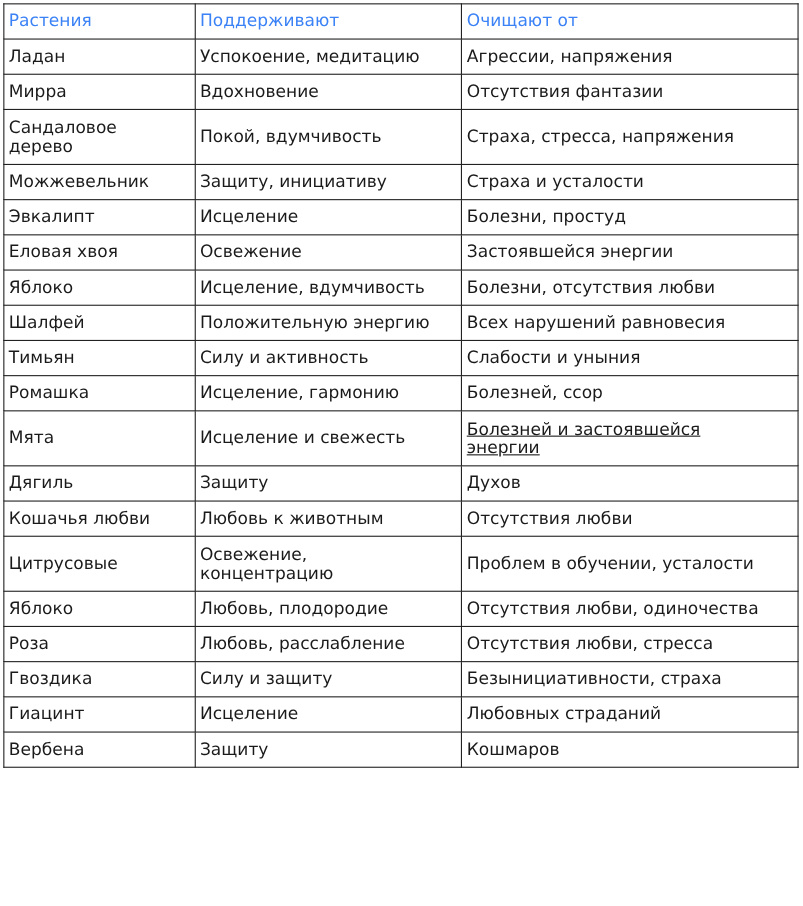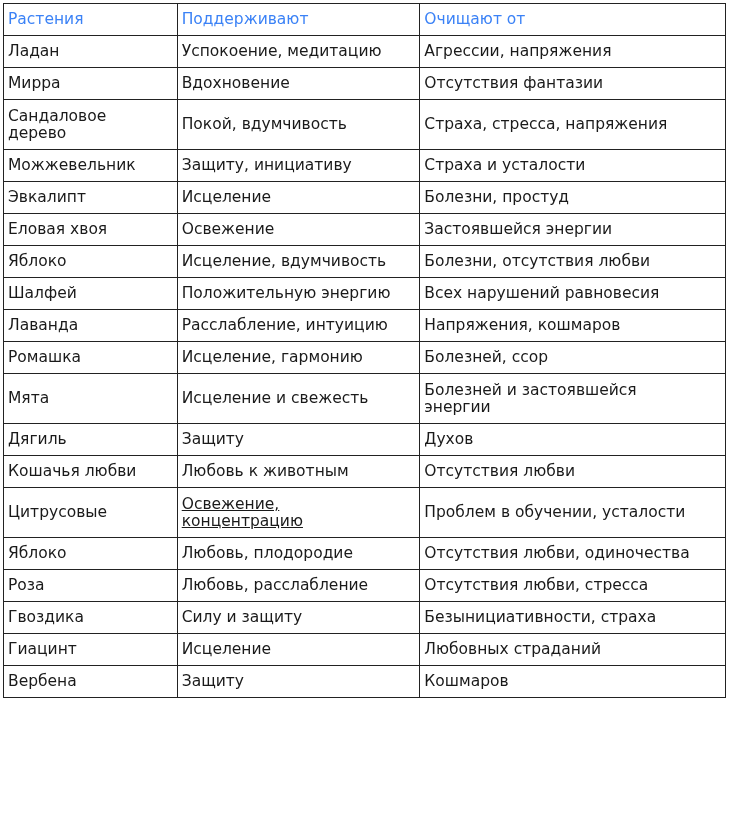--- a/index.html
+++ b/index.html
@@ -79,50 +79,50 @@
         <td>Яблоко</td>
         <td>Исцеление, вдумчивость</td>
         <td>Болезни, отсутствия любви</td>
       </tr>
     <tr>
         <td>Шалфей</td>
         <td>Положительную энергию</td>
         <td>Всех нарушений равновесия</td>
       </tr>
     <tr>
-        <td>Лаванда</td>
-        <td>Расслабление, интуицию</td>
-        <td>Напряжения, кошмаров</td>
+        <td>Тимьян</td>
+        <td>Силу и активность</td>
+        <td>Слабости и уныния</td>
       </tr>
     <tr>
         <td>Ромашка</td>
         <td>Исцеление, гармонию</td>
         <td>Болезней, ссор</td>
       </tr>
     <tr class="tall">
         <td>Мята</td>
         <td>Исцеление и свежесть</td>
         <td>
-          <span style="display:block;width:250px;">Болезней и застоявшейся энергии</span>
+          <span style="display:block;width:250px;text-decoration:underline;">Болезней и застоявшейся энергии</span>
         </td>
       </tr>
     <tr>
         <td>Дягиль</td>
         <td>Защиту</td>
         <td>Духов</td>
       </tr>
     <tr>
         <td>Кошачья любви</td>
         <td>Любовь к животным</td>
         <td>Отсутствия любви</td>
       </tr>
     <tr class="tall">
         <td>Цитрусовые</td>
         <td>
-          <span style="display:block;width:180px;text-decoration:underline;">Освежение, концентрацию</span>
+          <span style="display:block;width:180px;">Освежение, концентрацию</span>
         </td>
         <td>Проблем в обучении, усталости</td>
       </tr>
     <tr>
         <td>Яблоко</td>
         <td>Любовь, плодородие</td>
         <td>Отсутствия любви, одиночества</td>
       </tr>
     <tr>
         <td>Роза</td>

